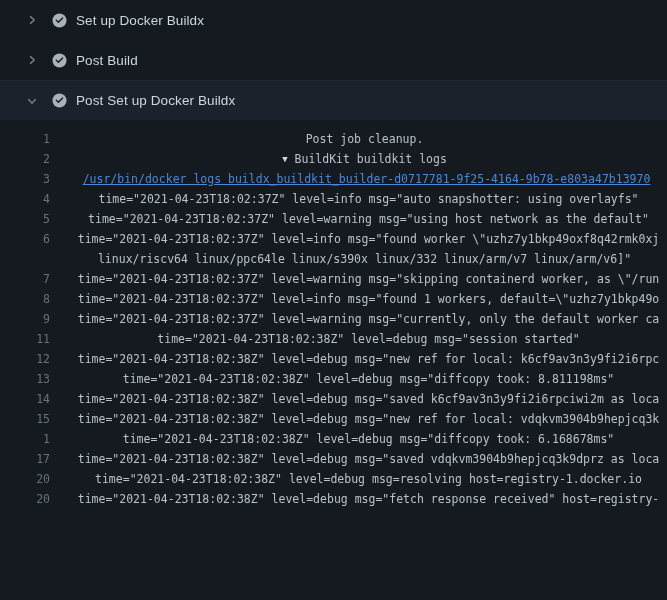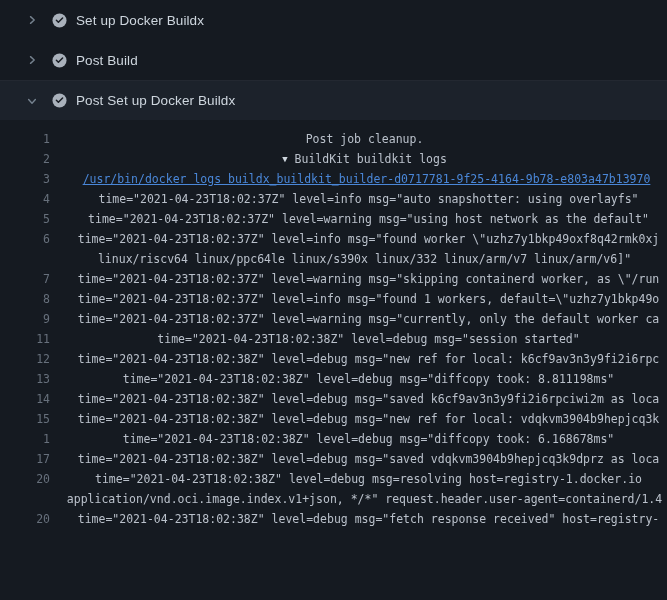--- a/index.html
+++ b/index.html
@@ -111,16 +111,15 @@
       <div class="log-row t-log"><span class="ln">8</span><span class="lt">time="2021-04-23T18:02:37Z" level=info msg="found 1 workers, default=\"uzhz7y1bkp49o</span></div>
       <div class="log-row t-log"><span class="ln">9</span><span class="lt">time="2021-04-23T18:02:37Z" level=warning msg="currently, only the default worker ca</span></div>
       <div class="log-row t-log"><span class="ln">11</span><span class="lt">time="2021-04-23T18:02:38Z" level=debug msg="session started"</span></div>
       <div class="log-row t-log"><span class="ln">12</span><span class="lt">time="2021-04-23T18:02:38Z" level=debug msg="new ref for local: k6cf9av3n3y9fi2i6rpc</span></div>
       <div class="log-row t-log"><span class="ln">13</span><span class="lt">time="2021-04-23T18:02:38Z" level=debug msg="diffcopy took: 8.811198ms"</span></div>
       <div class="log-row t-log"><span class="ln">14</span><span class="lt">time="2021-04-23T18:02:38Z" level=debug msg="saved k6cf9av3n3y9fi2i6rpciwi2m as loca</span></div>
       <div class="log-row t-log"><span class="ln">15</span><span class="lt">time="2021-04-23T18:02:38Z" level=debug msg="new ref for local: vdqkvm3904b9hepjcq3k</span></div>
       <div class="log-row t-log"><span class="ln">1</span><span class="lt">time="2021-04-23T18:02:38Z" level=debug msg="diffcopy took: 6.168678ms"</span></div>
       <div class="log-row t-log"><span class="ln">17</span><span class="lt">time="2021-04-23T18:02:38Z" level=debug msg="saved vdqkvm3904b9hepjcq3k9dprz as loca</span></div>
       <div class="log-row t-log"><span class="ln">20</span><span class="lt">time="2021-04-23T18:02:38Z" level=debug msg=resolving host=registry-1.docker.io</span></div>
-      <div class="log-row t-cont"><span class="ln"></span><span class="lt">application/vnd.oci.image.index.v1+json, */*" request.header.user-agent=containerd/1.4</span></div>
       <div class="log-row t-log"><span class="ln">20</span><span class="lt">time="2021-04-23T18:02:38Z" level=debug msg="fetch response received" host=registry-</span></div>
     </div>
 </div>
 
 </body></html>

